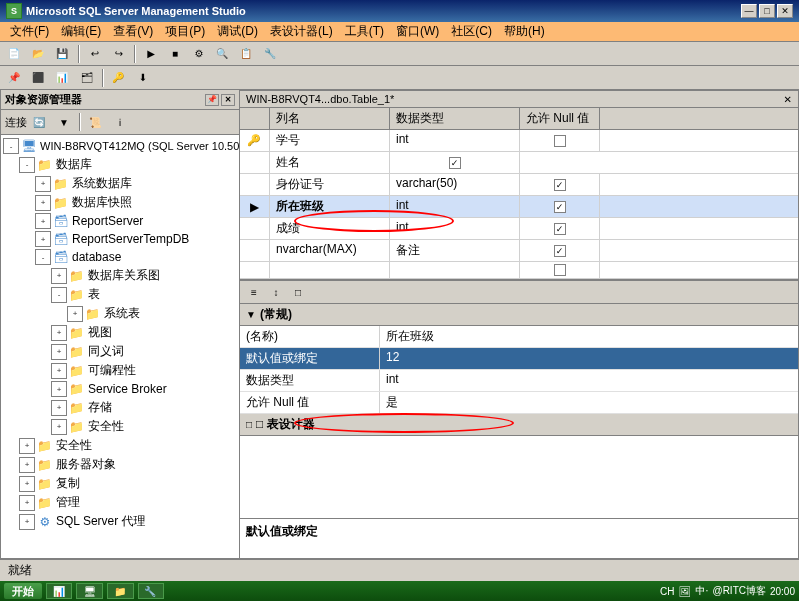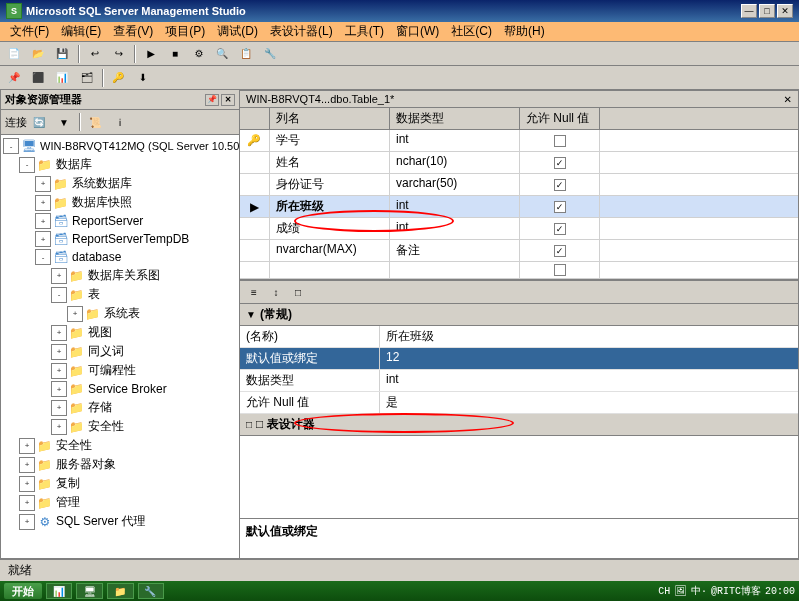--- a/index.html
+++ b/index.html
@@ -352,21 +352,20 @@
       display: flex; align-items: center;
       cursor: pointer;
     }
     .taskbar-right {
       margin-left: auto;
       display: flex;
       align-items: center;
       gap: 4px;
       color: white;
       font-size: 10px;
-      font-family: Liberation Mono, monospace;
     }
 
     
     .oval-highlight {
       position: absolute;
       border: 2px solid red;
       border-radius: 50%;
       pointer-events: none;
     }
 
@@ -629,21 +628,20 @@
         <div class="grid-cell">学号</div>
         <div class="grid-cell">int</div>
         <div class="grid-cell checkbox-cell">
           <div class="cb"></div>
         </div>
       </div>
 
       <div class="grid-row">
         <div class="grid-cell grid-cell-icon"></div>
         <div class="grid-cell">姓名</div>
-        <div class="grid-cell">nchar(10)</div>
         <div class="grid-cell checkbox-cell">
           <div class="cb checked"></div>
         </div>
       </div>
 
       <div class="grid-row">
         <div class="grid-cell grid-cell-icon"></div>
         <div class="grid-cell">身份证号</div>
         <div class="grid-cell">varchar(50)</div>
         <div class="grid-cell checkbox-cell">

